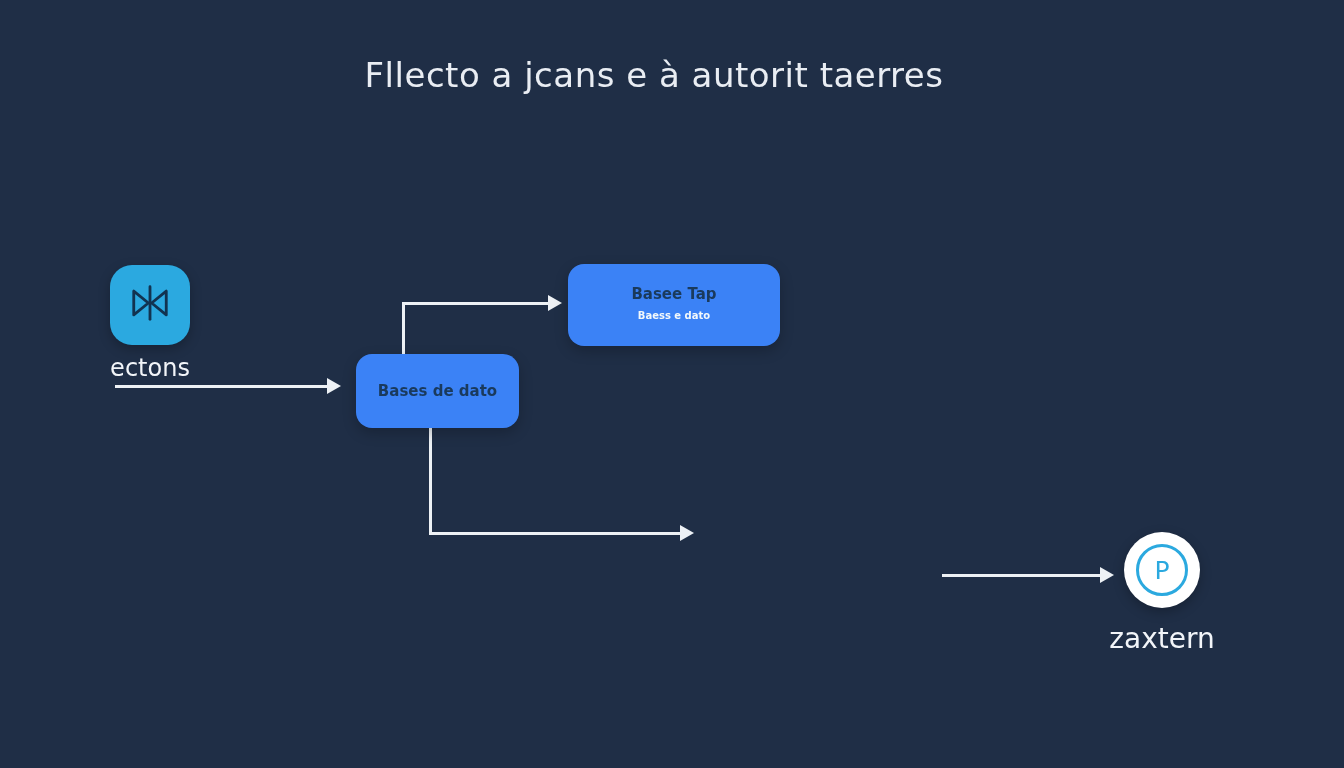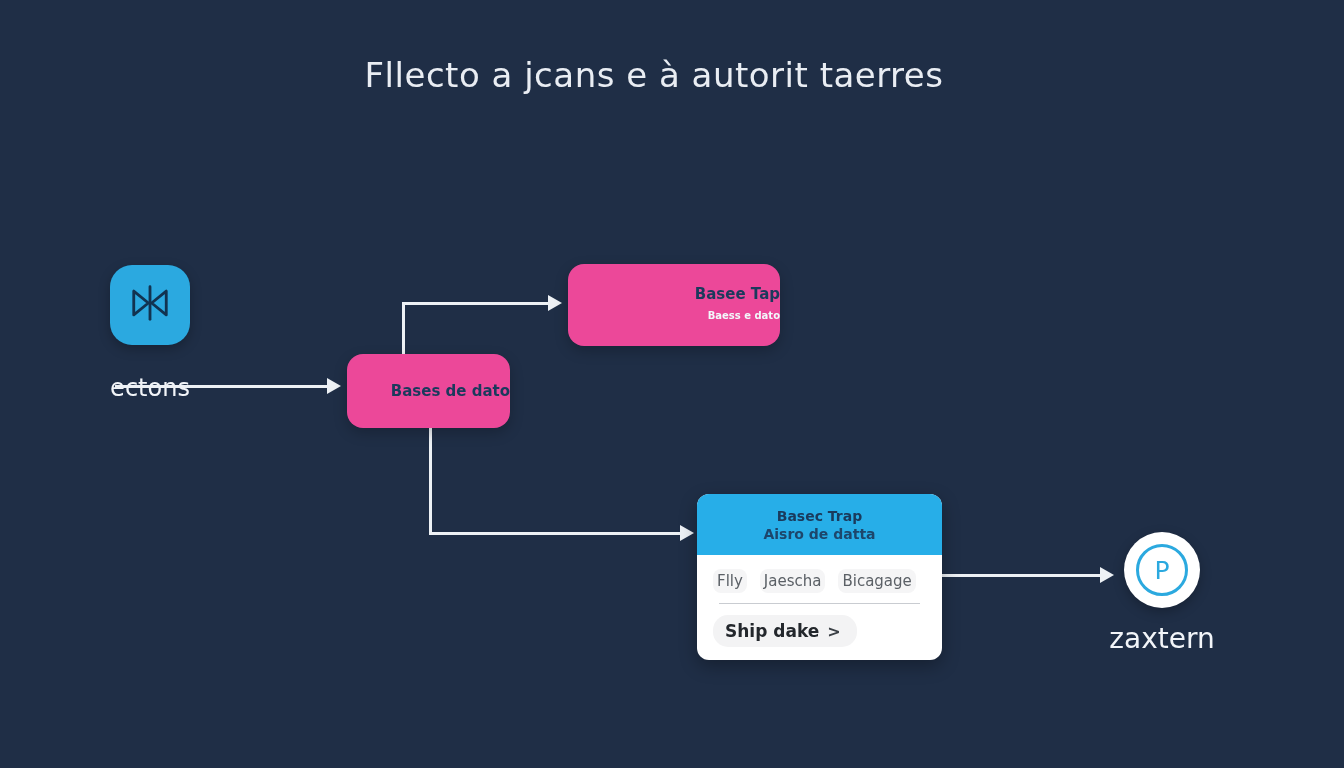--- a/index.html
+++ b/index.html
@@ -21,41 +21,41 @@
   }
   
   .squircle{
     position:absolute;left:110px;top:265px;
     width:80px;height:80px;border-radius:22px;
     background:#2bA9e0;
     display:flex;align-items:center;justify-content:center;
     box-shadow:0 4px 12px rgba(0,0,0,.25);
   }
   .source-label{
-    position:absolute;left:78px;top:374px;width:144px;
+    position:absolute;left:78px;top:354px;width:144px;
     text-align:center;font-size:24px;color:#f2f5f9;font-weight:400;
   }
   
   .cline{position:absolute;background:#edf1f5;}
   .arrowhead{
     position:absolute;width:0;height:0;
     border-top:8px solid transparent;
     border-bottom:8px solid transparent;
     border-left:14px solid #edf1f5;
   }
   
   .bluebox{
-    position:absolute;border-radius:16px;background:#ec4899;
-    display:flex;flex-direction:column;align-items:flex-end;justify-content:center;
+    position:absolute;border-radius:16px;background:#3b82f6;
+    display:flex;flex-direction:column;align-items:center;justify-content:center;
     box-shadow:0 5px 14px rgba(0,0,0,.22);
     text-align:center;
   }
   .bluebox .dk{color:#1a3a5c;font-size:15px;font-weight:600;line-height:21px;}
   .bluebox .lt{color:#f2f8fb;font-size:10px;font-weight:600;line-height:21px;}
-  .box-mid{left:347px;top:354px;width:163px;height:74px;}
+  .box-mid{left:356px;top:354px;width:163px;height:74px;}
   .box-top{left:568px;top:264px;width:212px;height:82px;}
   
   .card{
     position:absolute;left:697px;top:494px;width:245px;height:166px;
     background:#ffffff;border-radius:12px;overflow:hidden;
     box-shadow:0 6px 18px rgba(0,0,0,.3);
   }
   .card-header{
     height:61px;background:#27aee8;
     display:flex;flex-direction:column;align-items:center;justify-content:center;
@@ -129,38 +129,20 @@
 
   <div class="bluebox box-mid">
     <span class="dk">Bases de dato</span>
   </div>
 
   <div class="bluebox box-top">
     <span class="dk">Basee Tap</span>
     <span class="lt">Baess e dato</span>
   </div>
 
-  <div class="card">
-    <div class="card-header">
-      <span class="h1">Basec Trap</span>
-      <span class="h2">Aisro de datta</span>
-    </div>
-    <div class="card-body">
-      <div class="chip-row">
-        <span class="chip">Flly</span>
-        <span class="chip">Jaescha</span>
-        <span class="chip">Bicagage</span>
-      </div>
-      <div class="divider"></div>
-      <div class="action-pill">
-        <span class="txt">Ship dake</span>
-        <span class="chev">&gt;</span>
-      </div>
-    </div>
-  </div>
 
   <div class="circle-node">
     <div class="ring">
       <span>P</span>
     </div>
   </div>
   <div class="target-label">zaxtern</div>
 
 </div>
 

